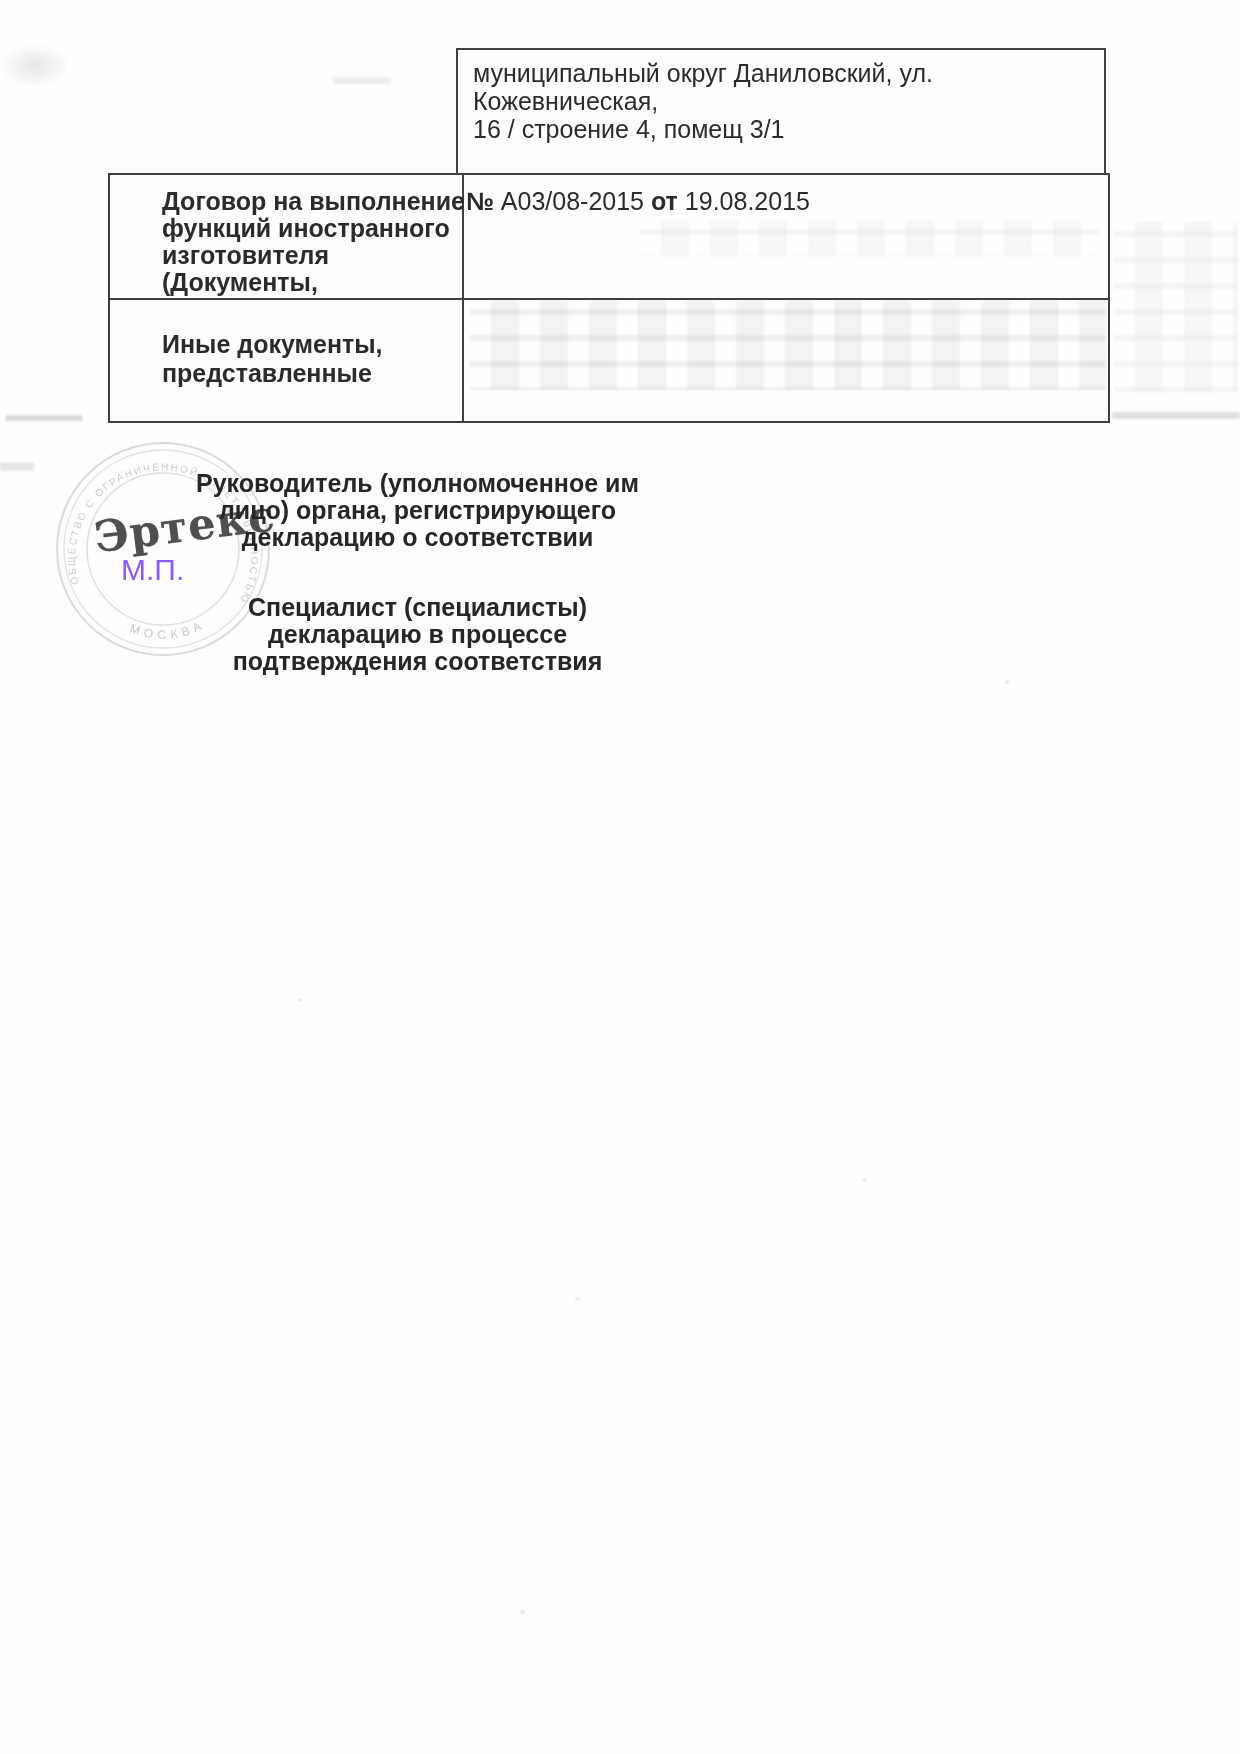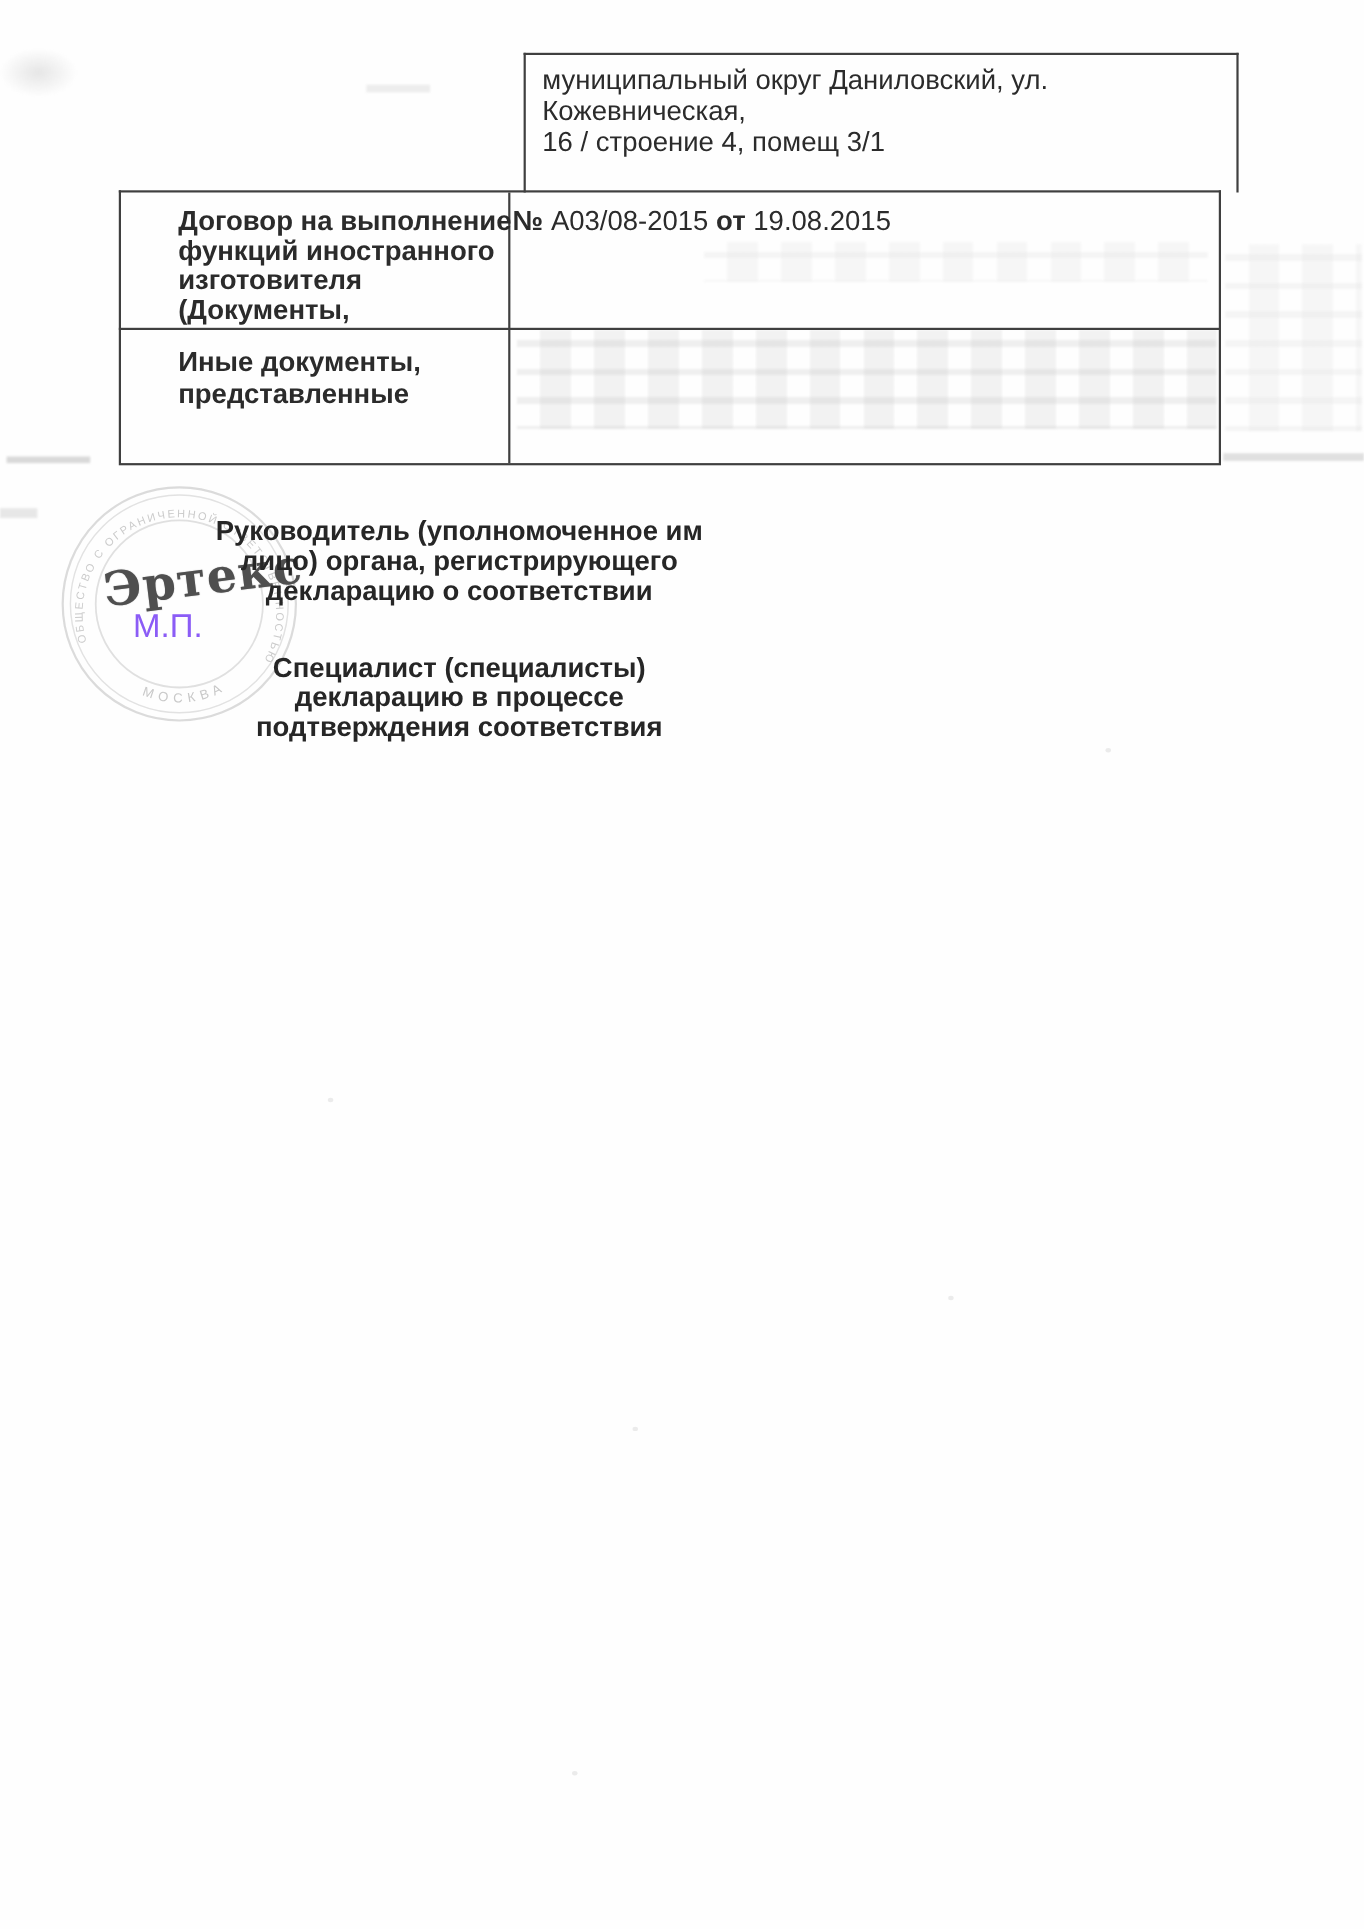--- a/index.html
+++ b/index.html
@@ -12,29 +12,29 @@
     color:#2b2b2b;
   }
   
   .cell{
     position:absolute;
     box-sizing:border-box;
     border:2px solid #3f3f3f;
     background:transparent;
   }
   .cell .pad{padding:9px 15px;}
-  .addr-cell{left:476px;top:48px;width:650px;height:127px;border-bottom:none;}
+  .addr-cell{left:456px;top:48px;width:650px;height:127px;border-bottom:none;}
   .addr-cell .line{font-size:25px;line-height:28px;font-weight:400;}
   .row{left:108px;top:173px;width:1002px;height:127px;}
   .row2{top:173px;border-bottom:none;}
   .row3{top:298px;height:125px;}
   .vdiv{position:absolute;left:352px;top:0;width:2px;height:100%;background:#3f3f3f;}
   .label-lines{position:absolute;left:0;top:0;width:352px;padding:13px 16px;box-sizing:border-box;margin-left:36px;}
   .label-lines .line{font-size:25px;line-height:27px;font-weight:700;}
-  .row3 .label-lines{padding-top:15px;}
+  .row3 .label-lines{padding-top:30px;}
   .row3 .label-lines .line{line-height:29px;}
   .value-area{position:absolute;left:340px;top:0;width:648px;padding:13px 16px;box-sizing:border-box;font-size:25px;line-height:27px;}
   .b{font-weight:700;}
   
   .sig-block{
     position:absolute;left:175px;width:485px;
     text-align:center;font-weight:700;font-size:25px;line-height:27px;
     color:#262626;
   }
   .sig-head{top:470px;}

